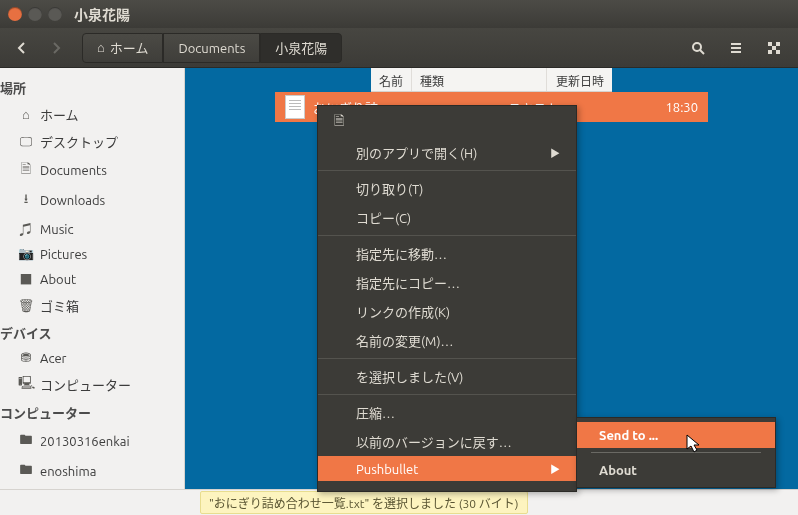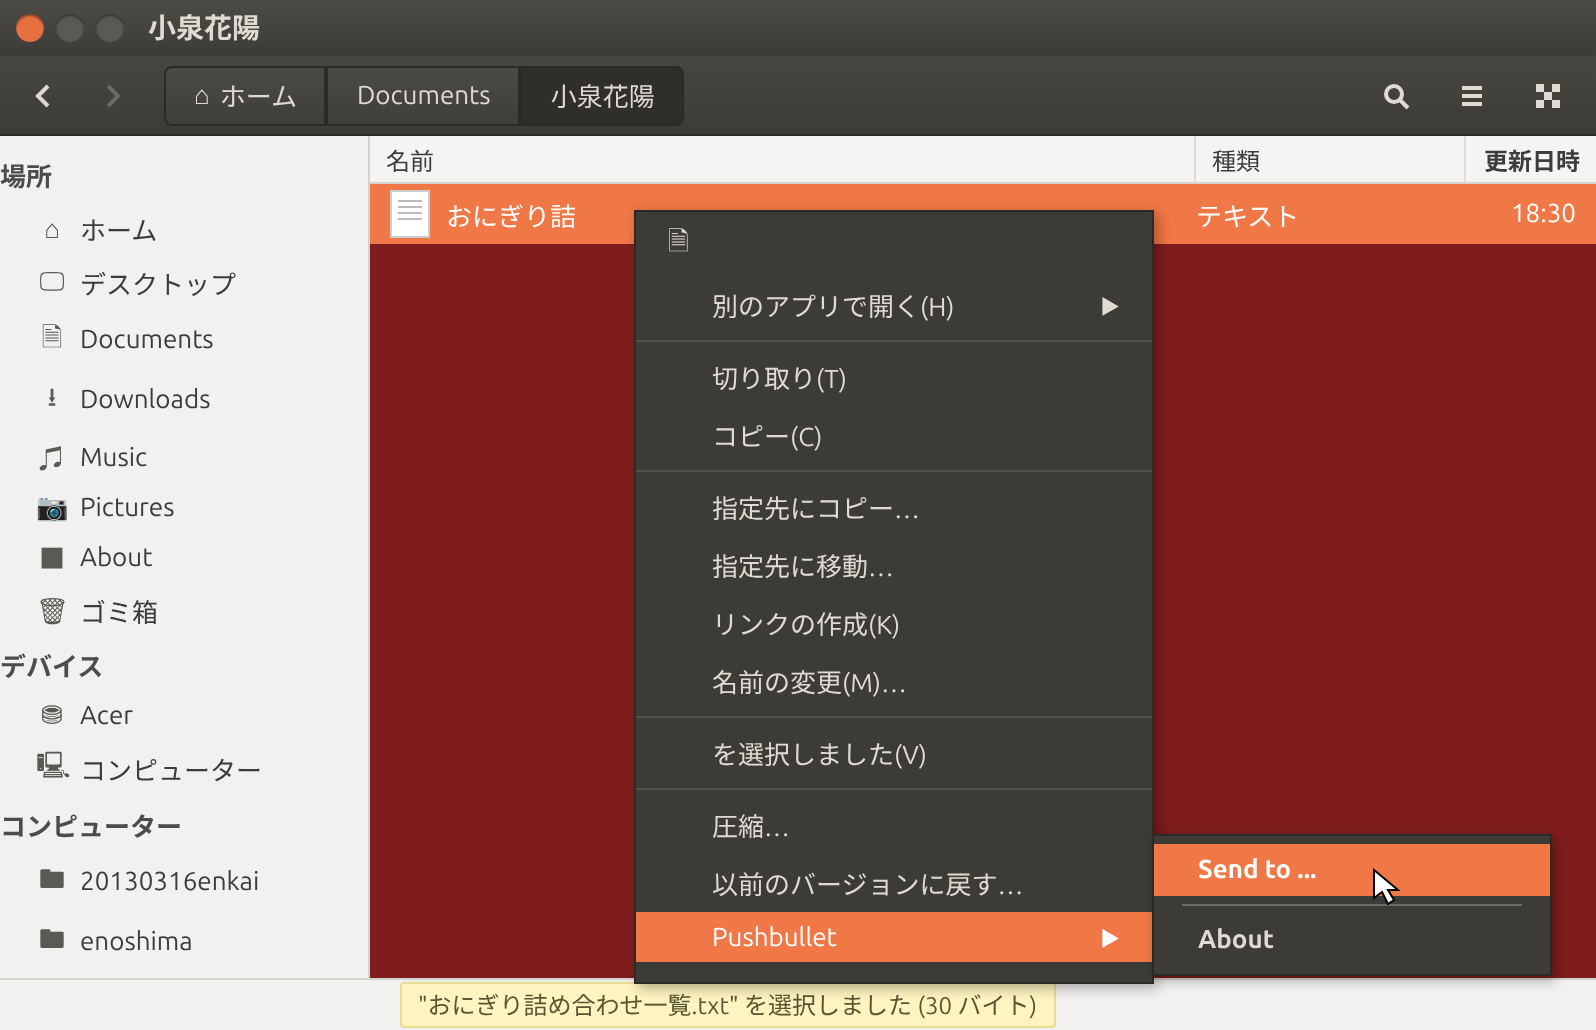--- a/index.html
+++ b/index.html
@@ -18,27 +18,27 @@
 .path-seg:first-child { border-radius: 4px 0 0 4px; }
 .path-seg:last-child { border-radius: 0 4px 4px 0; }
 .toolbar-right { margin-left: auto; display: flex; gap: 4px; }
 
 .main { display: flex; height: calc(515px - 28px - 40px - 26px); }
 .sidebar { width: 185px; background: #f2f1f0; border-right: 1px solid #d6d3cf; padding: 6px 0; overflow-y: auto; font-size: 13px; color: #3c3c3c; }
 .sb-head { padding: 4px 0; font-weight: bold; color: #4c4c4c; font-size: 13px; }
 .sb-item { padding: 4px 12px 4px 18px; display: flex; align-items: center; gap: 6px; cursor: pointer; }
 .sb-icon { width: 16px; text-align: center; color: #5a5955; }
 
-.content { flex: 1; background: #7f1d1d; display: flex; flex-direction: column; }
+.content { flex: 1; background: #0369a1; display: flex; flex-direction: column; align-items: center; }
 .col-head { display: flex; height: 24px; background: #f5f4f2; border-bottom: 1px solid #d6d3cf; font-size: 12px; color: #3c3c3c; }
 .col { padding: 4px 8px; border-right: 1px solid #e0ddd9; }
 .col.name { flex: 1; }
 .col.size { width: 130px; }
 .col.type { width: 135px; }
-.col.date { width: 65px; border-right: none; text-align: right; font-weight: bold; }
+.col.date { width: 65px; border-right: none; text-align: right; }
 
 .row { display: flex; height: 30px; align-items: center; background: #f07746; color: #fff; font-size: 13px; }
 .row .file-ico { width: 20px; height: 24px; background: #fff; border: 1px solid #ccc; margin: 0 6px 0 10px; position: relative; }
 .row .file-ico::before { content: ""; position: absolute; top: 4px; left: 3px; right: 3px; height: 1px; background: #bbb; box-shadow: 0 3px 0 #bbb, 0 6px 0 #bbb, 0 9px 0 #bbb; }
 .row .c-name { flex: 1; padding-left: 2px; }
 .row .c-size { width: 130px; }
 .row .c-type { width: 135px; }
 .row .c-date { width: 65px; text-align: right; padding-right: 10px; }
 
 .statusbar { height: 26px; background: #f2f1f0; border-top: 1px solid #d6d3cf; display: flex; align-items: center; padding-left: 200px; font-size: 12px; }
@@ -206,25 +206,25 @@
       <span class="ctx-icon"></span>
       <span>切り取り(T)</span>
     </div>
     <div class="ctx-item">
       <span class="ctx-icon"></span>
       <span>コピー(C)</span>
     </div>
     <div class="ctx-sep"></div>
     <div class="ctx-item">
       <span class="ctx-icon"></span>
+      <span>指定先に移動…</span>
+    </div>
+    <div class="ctx-item">
+      <span class="ctx-icon"></span>
       <span>指定先にコピー…</span>
-    </div>
-    <div class="ctx-item">
-      <span class="ctx-icon"></span>
-      <span>指定先に移動…</span>
     </div>
     <div class="ctx-item">
       <span class="ctx-icon"></span>
       <span>リンクの作成(K)</span>
     </div>
     <div class="ctx-item">
       <span class="ctx-icon"></span>
       <span>名前の変更(M)…</span>
     </div>
     <div class="ctx-sep"></div>

